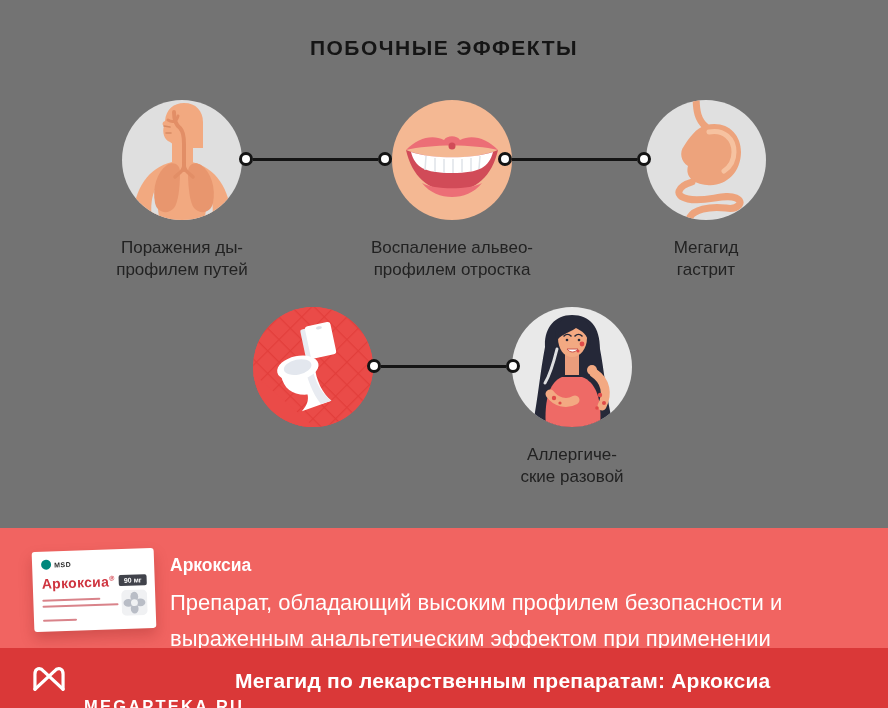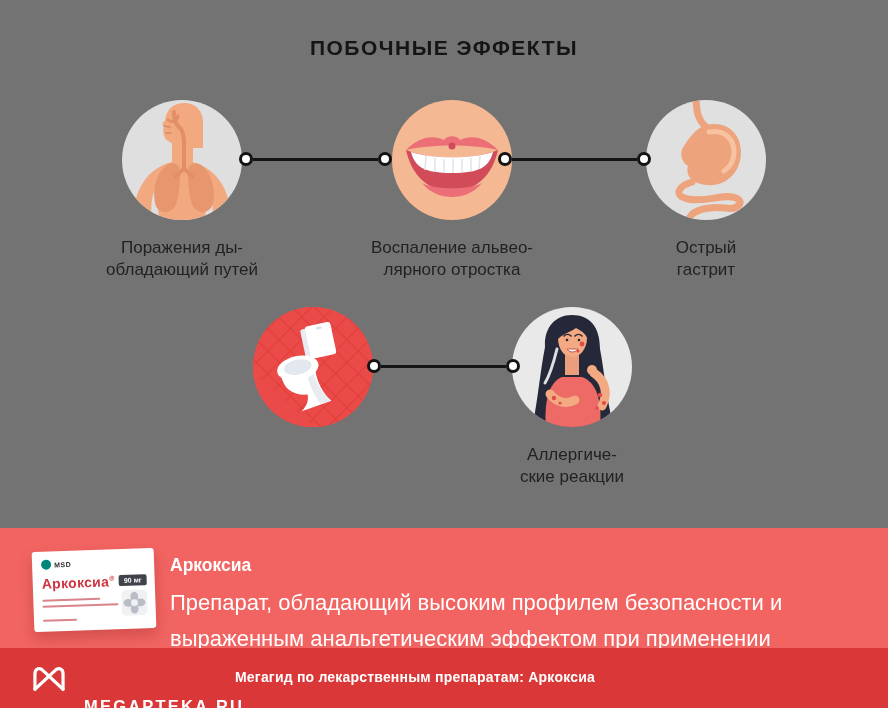--- a/index.html
+++ b/index.html
@@ -26,21 +26,21 @@
   .pkg-dose{position:absolute;right:8px;top:26px;background:#41434b;color:#fff;font-size:7px;
             padding:2px 5px;border-radius:2px;font-weight:bold;}
   .pkg-line{position:absolute;left:9px;height:2px;background:#d9838a;border-radius:1px;}
   .pill{position:absolute;right:8px;bottom:9px;}
   .banner-text{position:absolute;left:170px;top:27px;color:#fff;}
   .product-name{font-size:17.5px;font-weight:bold;}
   .product-desc{margin-top:9px;font-size:22px;line-height:1.62;font-weight:500;width:645px;}
   .footer{position:absolute;left:0;top:648px;width:888px;height:60px;background:#da3838;color:#fff;}
   .logo{position:absolute;left:30px;top:15px;}
   .brand{position:absolute;left:84px;top:21px;font-size:16.5px;font-weight:bold;letter-spacing:2.2px;margin-top:28px;}
-  .tagline{position:absolute;left:235px;top:21px;font-size:14px;font-weight:bold;letter-spacing:.2px;}
+  .tagline{position:absolute;left:235px;top:21px;font-size:21px;font-weight:bold;letter-spacing:.2px;}
 </style>
 </head>
 <body>
 
 <div class="stage">
 
   <div class="title">ПОБОЧНЫЕ ЭФФЕКТЫ</div>
 
   <div class="effect" style="left:67px;top:100px;">
     <div class="circle">
@@ -62,21 +62,21 @@
           <path d="M46 20 C51 23 55 21 56 16" stroke="#e28e66" stroke-width="3" fill="none" stroke-linecap="round"></path>
           <path d="M52 12 C52 20 54 25 58 28 C61 31 62 36 62 44 L62 70" stroke="#e28e66" stroke-width="4" fill="none" stroke-linecap="round"></path>
           <path d="M58 72 C58 64 51 61 45 65 C35 72 30 88 33 103 C35 113 46 115 52 108 C56 103 58 88 58 72 Z" fill="#e8966e"></path>
           <path d="M66 72 C66 64 73 61 79 65 C89 72 94 88 91 103 C89 113 78 115 72 108 C68 103 66 88 66 72 Z" fill="#e8966e"></path>
           <path d="M62 64 C62 71 57 73 53 77 M62 64 C62 71 67 73 71 77" stroke="#e28e66" stroke-width="3.5" fill="none" stroke-linecap="round"></path>
         </g>
       </svg>
     </div>
     <div class="label">
       <span>Поражения ды-</span>
-      <span>обладающий путей</span>
+      <span>профилем путей</span>
     </div>
   </div>
 
   <div class="effect" style="left:337px;top:100px;">
     <div class="circle">
       <svg width="120" height="120" viewBox="0 0 120 120">
         <circle cx="60" cy="60" r="60" fill="#f4b893"></circle>
         <path d="M14 50 C38 60 82 60 106 50 C100 76 84 91 60 91 C36 91 20 76 14 50 Z" fill="#d14b58"></path>
         <path d="M19 52 C40 59 80 59 101 52 C97 67 88 73 60 73 C32 73 23 67 19 52 Z" fill="#ffffff"></path>
         <g stroke="#dfe3e8" stroke-width="1.5" fill="none">
@@ -88,21 +88,21 @@
             <path d="M79 58 L79 71"></path>
             <path d="M88 56 L87 69"></path>
         </g>
         <path d="M14 50 C26 38 40 34 52 40 C55 35 65 35 68 40 C80 34 94 38 106 50 C82 44 38 44 14 50 Z" fill="#ec6e76"></path>
         <circle cx="60" cy="46" r="3.5" fill="#d14b58"></circle>
         <path d="M30 83 C42 90 78 90 90 83 C82 93 71 97 60 97 C49 97 38 93 30 83 Z" fill="#ec6e76"></path>
       </svg>
     </div>
     <div class="label">
       <span>Воспаление альвео-</span>
-      <span>лярного отростка</span>
+      <span>профилем отростка</span>
     </div>
   </div>
 
   <div class="effect" style="left:591px;top:100px;">
     <div class="circle">
       <svg width="120" height="120" viewBox="0 0 120 120">
         <defs>
             <clipPath id="cs">
               <circle cx="60" cy="60" r="60"></circle>
             </clipPath>
@@ -110,21 +110,21 @@
         <circle cx="60" cy="60" r="60" fill="#e0e0e0"></circle>
         <g clip-path="url(#cs)">
           <path d="M50 -6 C50 12 52 20 60 27" stroke="#eda37c" stroke-width="7" fill="none" stroke-linecap="round"></path>
           <path d="M60 25 C80 20 95 33 95 52 C95 73 79 87 61 85 C47 84 39 76 42 66 C35 62 33 52 38 46 C43 38 50 28 60 25 Z" fill="#eda37c"></path>
           <path d="M63 32 C78 29 88 39 88 52 C88 61 84 67 78 71" stroke="#f6c2a0" stroke-width="5" fill="none" stroke-linecap="round"></path>
           <path d="M46 82 C32 86 27 96 42 99 C60 103 78 93 90 98 C99 102 92 110 80 108 C62 106 48 110 44 117 C41 124 51 128 63 126" stroke="#eda37c" stroke-width="7" fill="none" stroke-linecap="round"></path>
         </g>
       </svg>
     </div>
     <div class="label">
-      <span>Острый</span>
+      <span>Мегагид</span>
       <span>гастрит</span>
     </div>
   </div>
 
   <div class="effect" style="left:198px;top:307px;">
     <div class="circle">
       <svg width="120" height="120" viewBox="0 0 120 120">
         <defs>
           <clipPath id="ctl">
               <circle cx="60" cy="60" r="60"></circle>
@@ -183,21 +183,21 @@
           <path d="M52 29 C54 27 57 27 59 29" stroke="#252838" stroke-width="1.6" fill="none" stroke-linecap="round"></path>
           <path d="M63 29 C65 27 68 27 70 29" stroke="#252838" stroke-width="1.6" fill="none" stroke-linecap="round"></path>
           <circle cx="55" cy="33" r="1.3" fill="#252838"></circle>
             <circle cx="67" cy="33" r="1.3" fill="#252838"></circle>
           <path d="M55 42 C58 46 63 46 66 42 Z" fill="#ffffff" stroke="#c9554f" stroke-width="1"></path>
         </g>
       </svg>
     </div>
     <div class="label">
       <span>Аллергиче-</span>
-      <span>ские реакции</span>
+      <span>ские разовой</span>
     </div>
   </div>
 
   <div class="connector" style="left:239px;top:152px;width:153px;">
     <span class="ring"></span>
     <span class="bar"></span>
     <span class="ring"></span>
   </div>
   <div class="connector" style="left:498px;top:152px;width:153px;">
     <span class="ring"></span>

